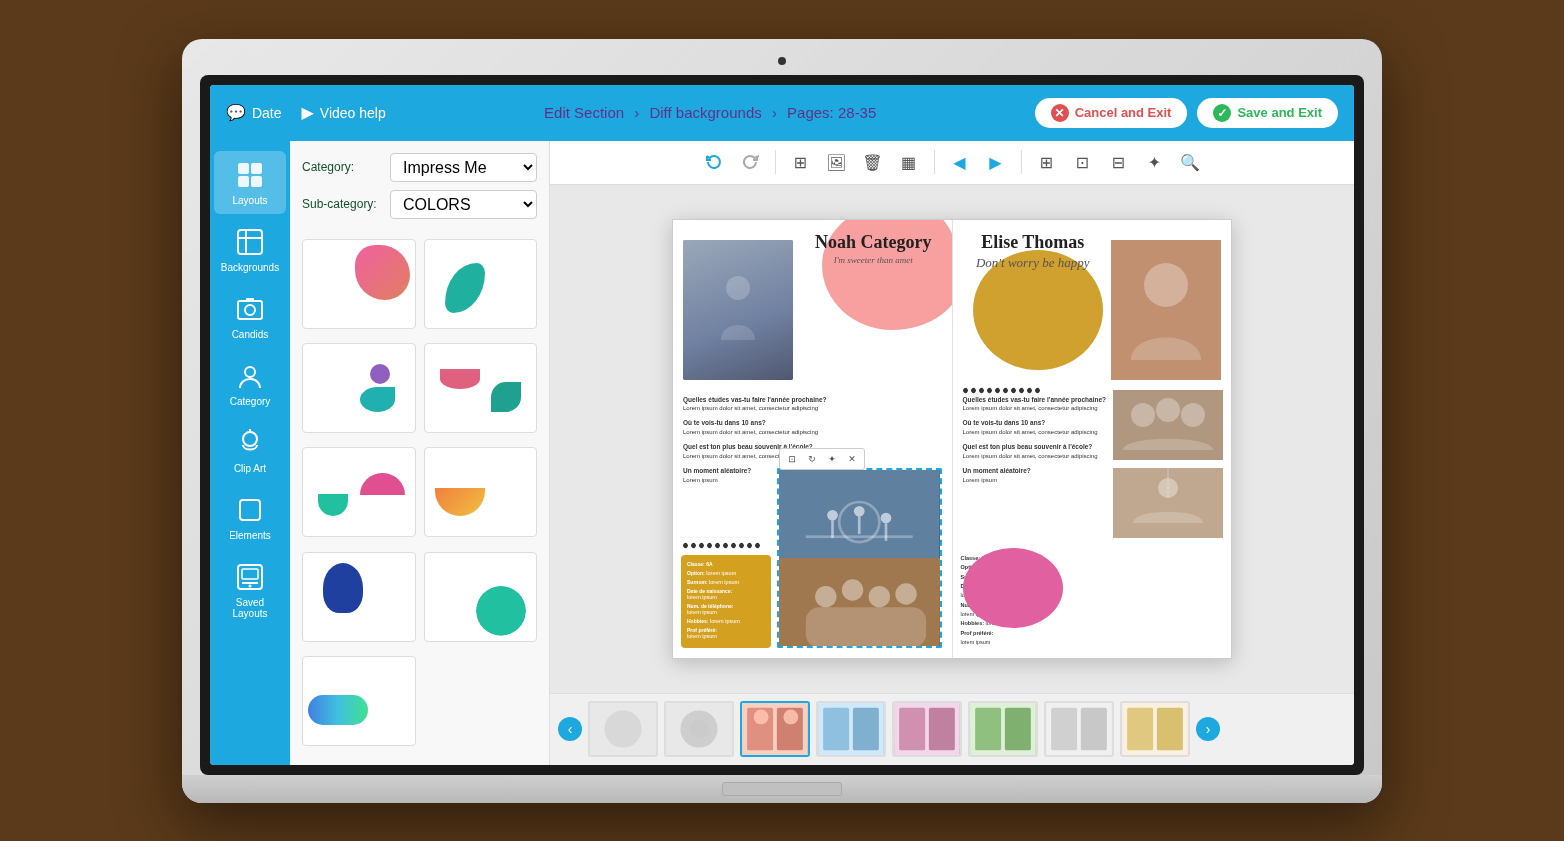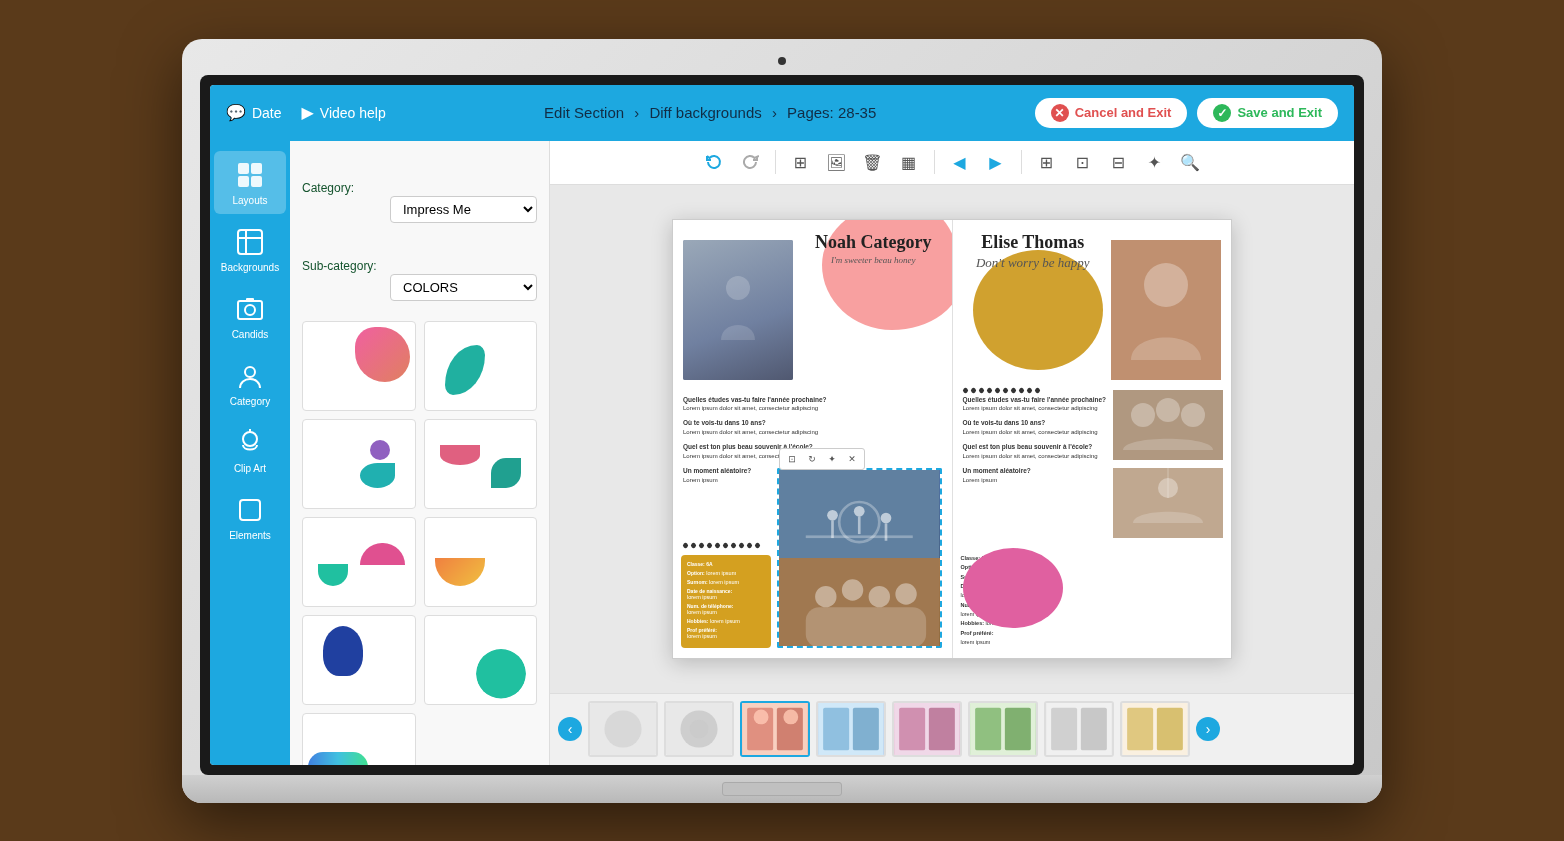--- a/index.html
+++ b/index.html
@@ -90,21 +90,21 @@
       color: white;
       font-size: 14px;
       cursor: pointer;
       background: none;
       border: none;
     }
 
     .breadcrumb {
       flex: 1;
       text-align: center;
-      color: #0f172a;
+      color: #701a75;
       font-size: 15px;
       font-weight: 500;
     }
 
     .breadcrumb span {
       opacity: 0.85;
     }
 
     .breadcrumb .sep {
       margin: 0 6px;
@@ -224,24 +224,23 @@
       font-size: 12px;
       color: #14532d;
       min-width: 80px;
     }
 
     .filter-select {
       flex: 1;
       padding: 4px 8px;
       border: 1px solid #ccc;
       border-radius: 4px;
-      font-size: 13px;
+      font-size: 16px;
       background: white;
       cursor: pointer;
-      margin-top: 43px;
     }
 
     .layouts-grid {
       display: grid;
       grid-template-columns: 1fr 1fr;
       gap: 8px;
       flex: 1;
     }
 
     .layout-thumb {
@@ -754,20 +753,31 @@
 
             <div class="sidebar-item">
               <div class="sidebar-icon">
                 <svg width="28" height="28" viewBox="0 0 28 28" fill="none">
                   <rect x="4" y="4" width="20" height="20" rx="3" fill="none" stroke="white" stroke-width="2"></rect>
                 </svg>
               </div>
               <span>Elements</span>
             </div>
 
+            <div class="sidebar-item">
+              <div class="sidebar-icon">
+                <svg width="28" height="28" viewBox="0 0 28 28" fill="none">
+                  <rect x="2" y="2" width="24" height="24" rx="3" fill="none" stroke="white" stroke-width="2"></rect>
+                  <rect x="6" y="6" width="16" height="10" rx="1" fill="none" stroke="white" stroke-width="1.5"></rect>
+                  <line x1="6" y1="20" x2="22" y2="20" stroke="white" stroke-width="2"></line>
+                  <circle cx="14" cy="23" r="1.5" fill="white"></circle>
+                </svg>
+              </div>
+              <span>Saved Layouts</span>
+            </div>
           </div>
 
           <div class="panel">
             <div class="panel-filters">
               <div class="filter-row">
                 <span class="filter-label">Category:</span>
                 <select class="filter-select">
                   <option>Impress Me</option>
                 </select>
               </div>
@@ -874,21 +884,21 @@
 
             <div class="editor-canvas">
               <div class="page-spread">
 
                 <div class="page-left">
 
                   <div class="blob-pink-left"></div>
 
                   <div style="position:absolute;top:12px;left:130px;right:8px;text-align:center;z-index:5;">
                     <div style="font-family:Georgia,serif;font-size:18px;font-weight:bold;color:#222;line-height:1.2;">Noah Category</div>
-                    <div style="font-family:Georgia,serif;font-size:9px;color:#555;font-style:italic;margin-top:2px;">I'm sweeter beau honey</div>
+                    <div style="font-family:Georgia,serif;font-size:9px;color:#555;font-style:italic;margin-top:2px;">I'm sweeter than amet</div>
                   </div>
 
                   <div class="left-photo">
                     <div class="left-photo-content">
 
                       <svg width="50" height="80" viewBox="0 0 50 80" fill="none">
                         <circle cx="25" cy="18" r="12" fill="rgba(255,255,255,0.2)"></circle>
                         <path d="M8 70 C8 50 42 50 42 70" fill="rgba(255,255,255,0.15)"></path>
                       </svg>
                     </div>

